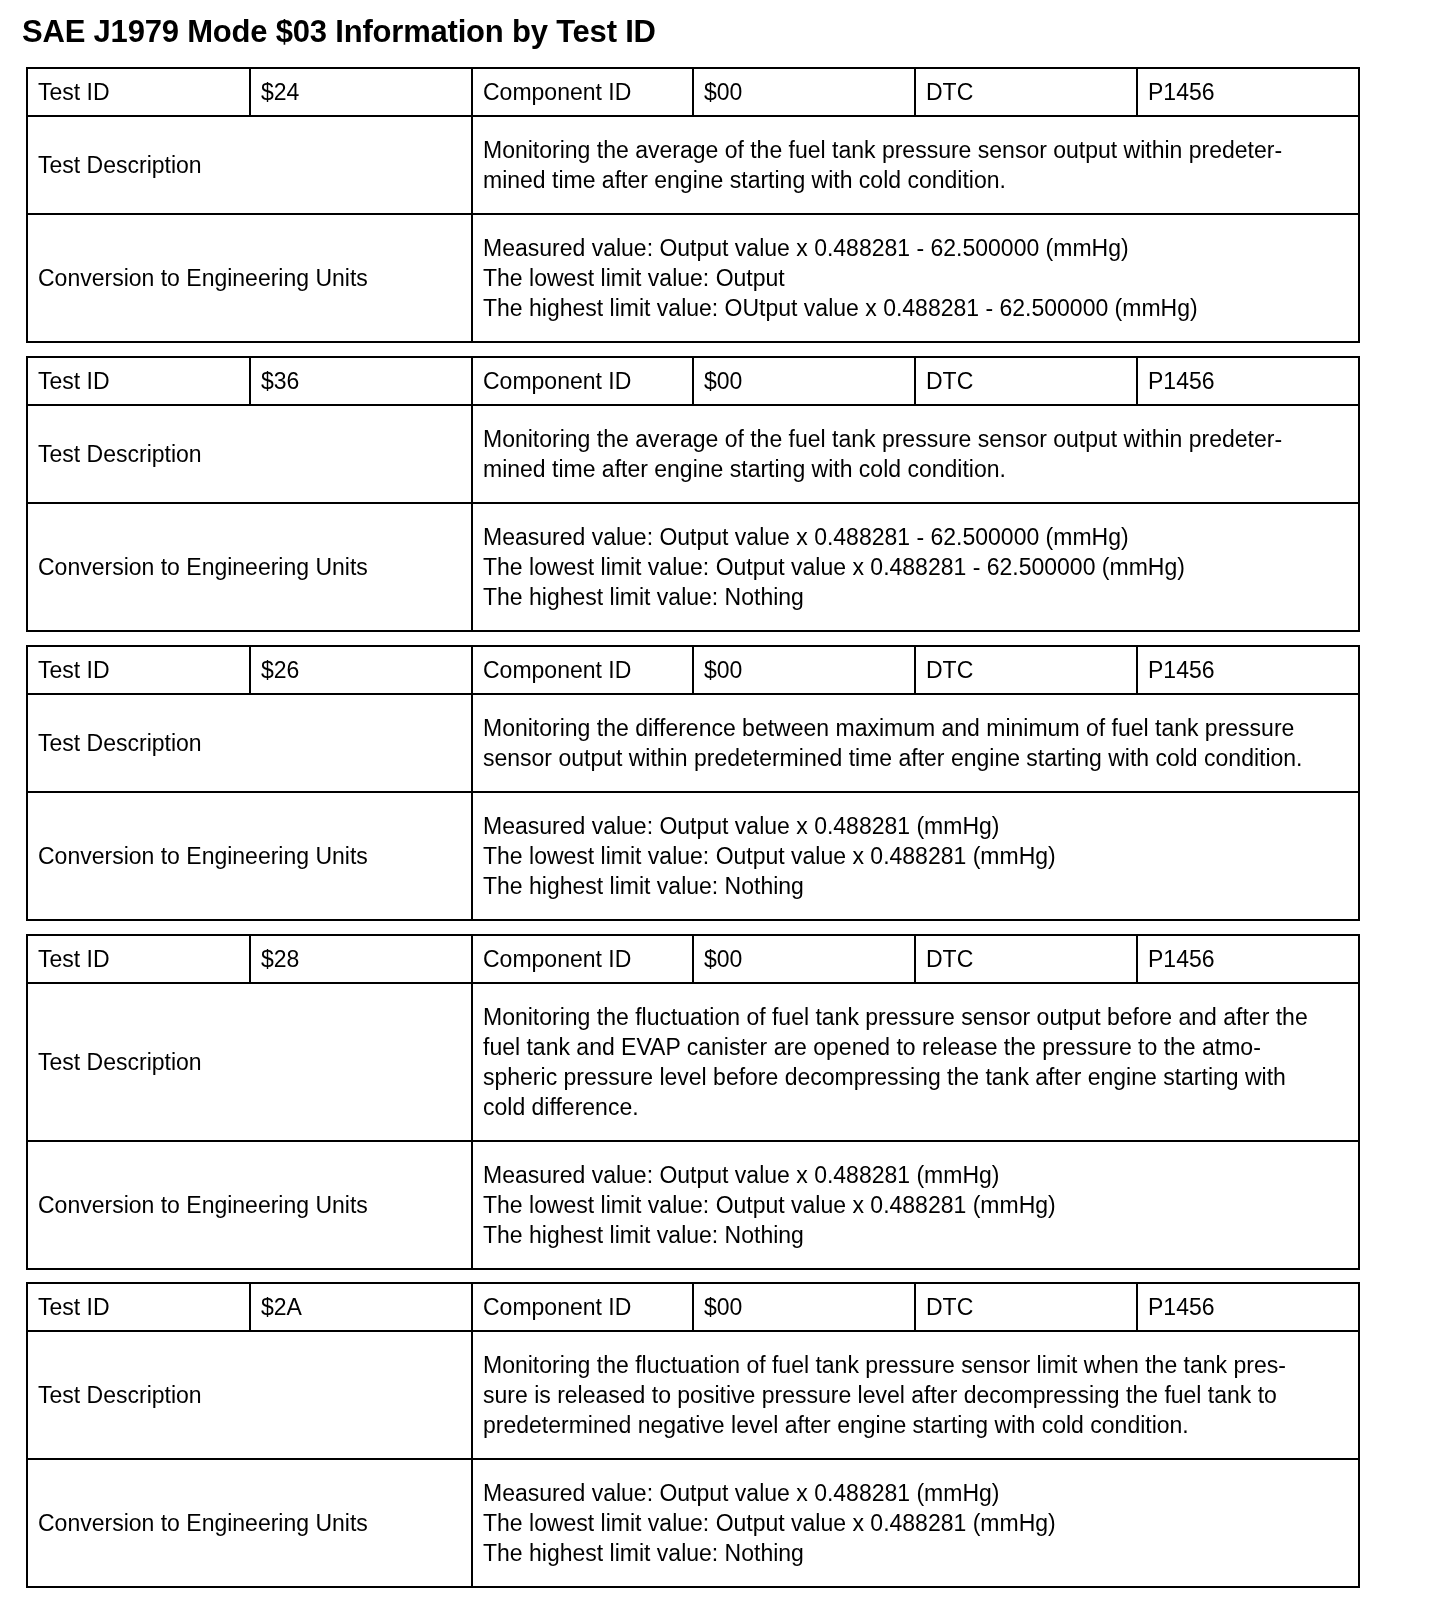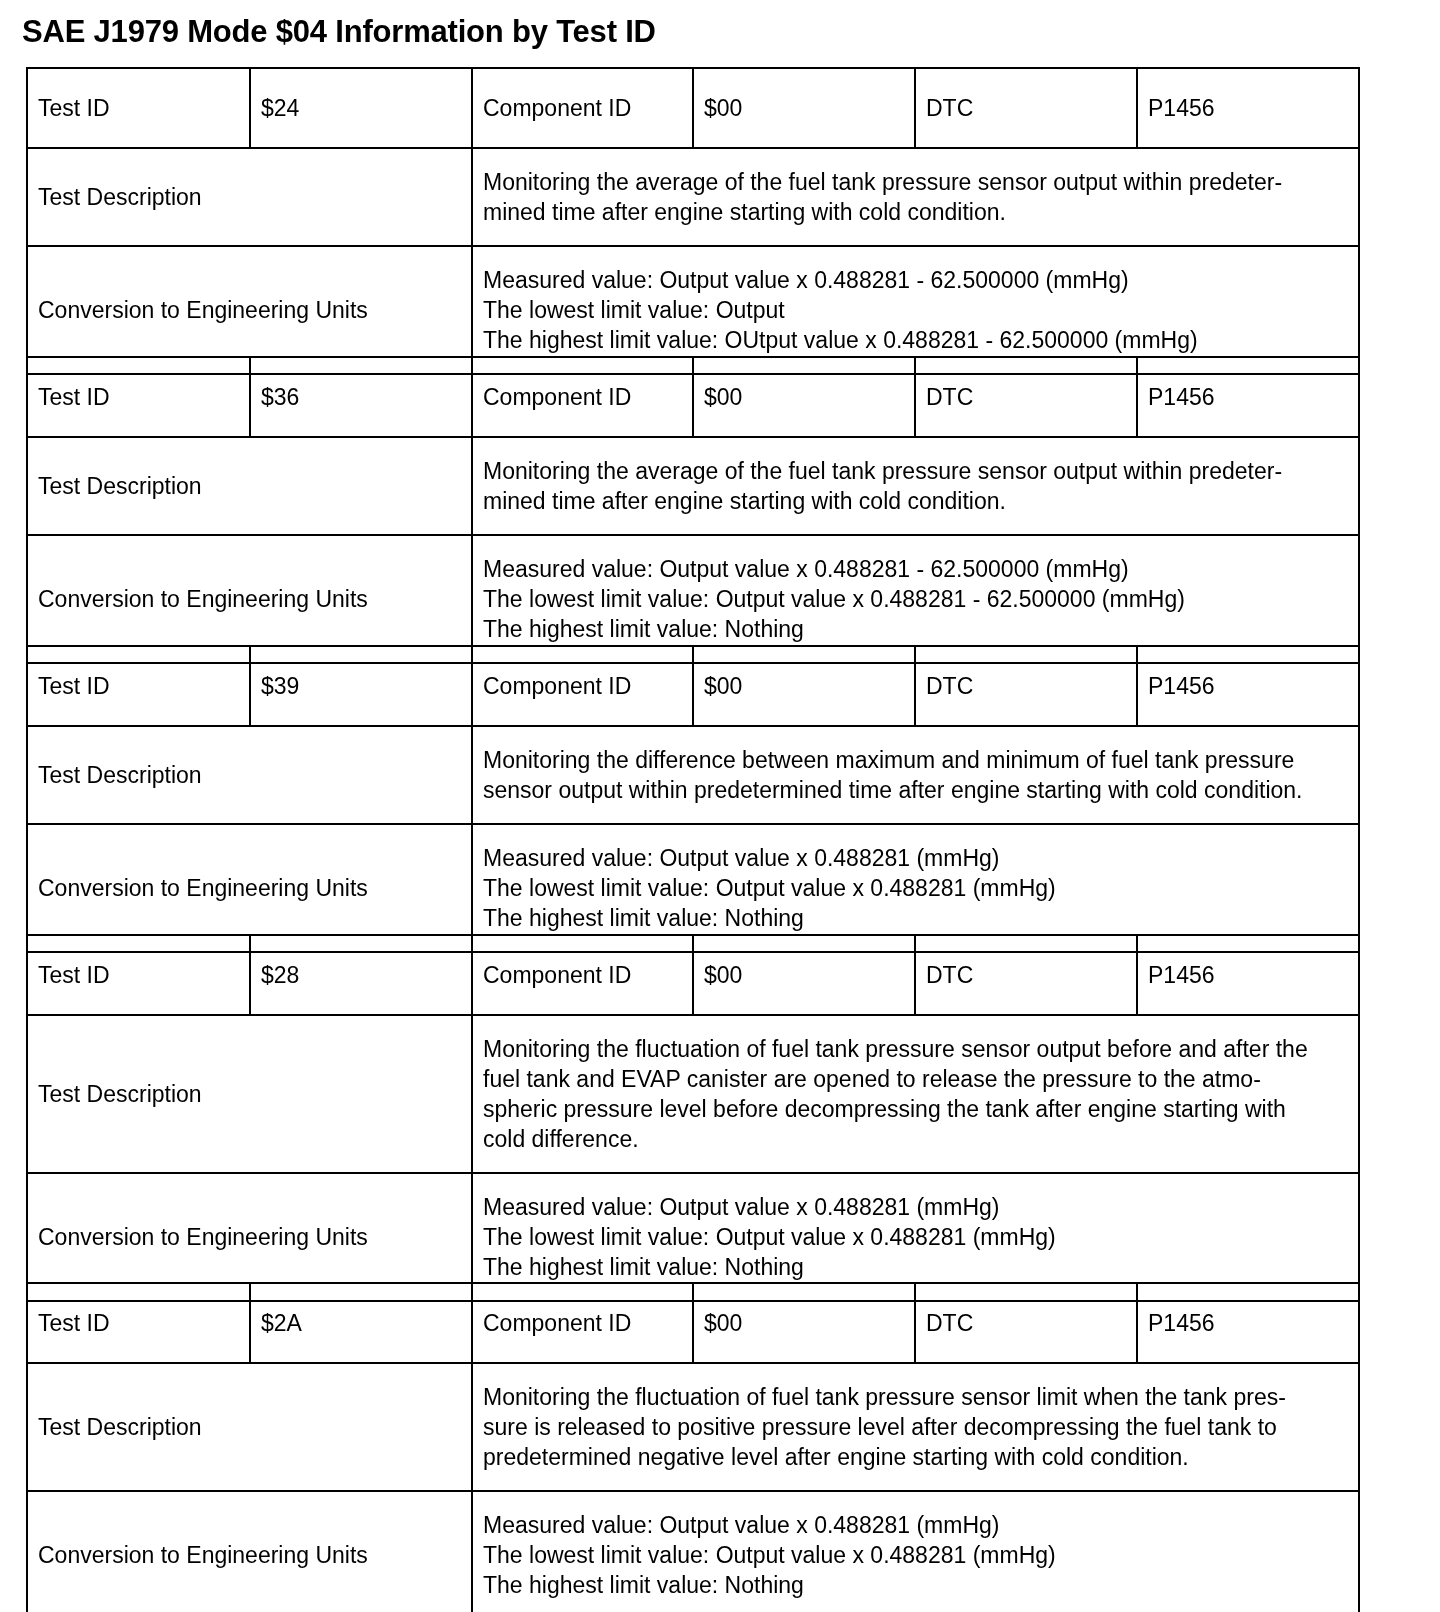--- a/index.html
+++ b/index.html
@@ -1,26 +1,26 @@
 <!DOCTYPE html>
 <html><head>
 <meta charset="utf-8">
 <style>
   html, body { margin:0; padding:0; background:#fff; }
   body { width:1440px; height:1612px; position:relative; font-family:"Liberation Sans", sans-serif; color:#000; }
   .title { position:absolute; left:22px; top:14px; font-size:31px; font-weight:bold; letter-spacing:-0.2px; }
   .tbl { position:absolute; left:26px; width:1332px; border-collapse:collapse; table-layout:fixed; }
-  .tbl td { border:2px solid #000; font-size:23px; line-height:30px; padding:18px 10px; vertical-align:middle; }
+  .tbl td { border:2px solid #000; font-size:23px; line-height:30px; padding:2px 10px; vertical-align:middle; }
   .tbl tr.hdr td { height:42px; }
   .tbl td.desc { padding:18px 10px; }
 </style>
 </head>
 <body>
 
-<div class="title">SAE J1979 Mode $04 Information by Test ID</div>
+<div class="title">SAE J1979 Mode $03 Information by Test ID</div>
 
 <div id="tables">
     <table class="tbl" style="top: 67px;">
     <colgroup>
         <col style="width:223px">
         <col style="width:222px">
         <col style="width:221px">
         <col style="width:222px">
         <col style="width:222px">
         <col style="width:222px">
@@ -91,21 +91,21 @@
         <col style="width:223px">
         <col style="width:222px">
         <col style="width:221px">
         <col style="width:222px">
         <col style="width:222px">
         <col style="width:222px">
       </colgroup>
     <tbody>
         <tr class="hdr">
       <td>Test ID</td>
-      <td>$39</td>
+      <td>$26</td>
       <td>Component ID</td>
       <td>$00</td>
       <td>DTC</td>
       <td>P1456</td>
     </tr>
     <tr style="height:79px">
       <td colspan="2">Test Description</td>
       <td colspan="4" class="desc">
         <div>Monitoring the difference between maximum and minimum of fuel tank pressure</div>
             <div>sensor output within predetermined time after engine starting with cold condition.</div>

